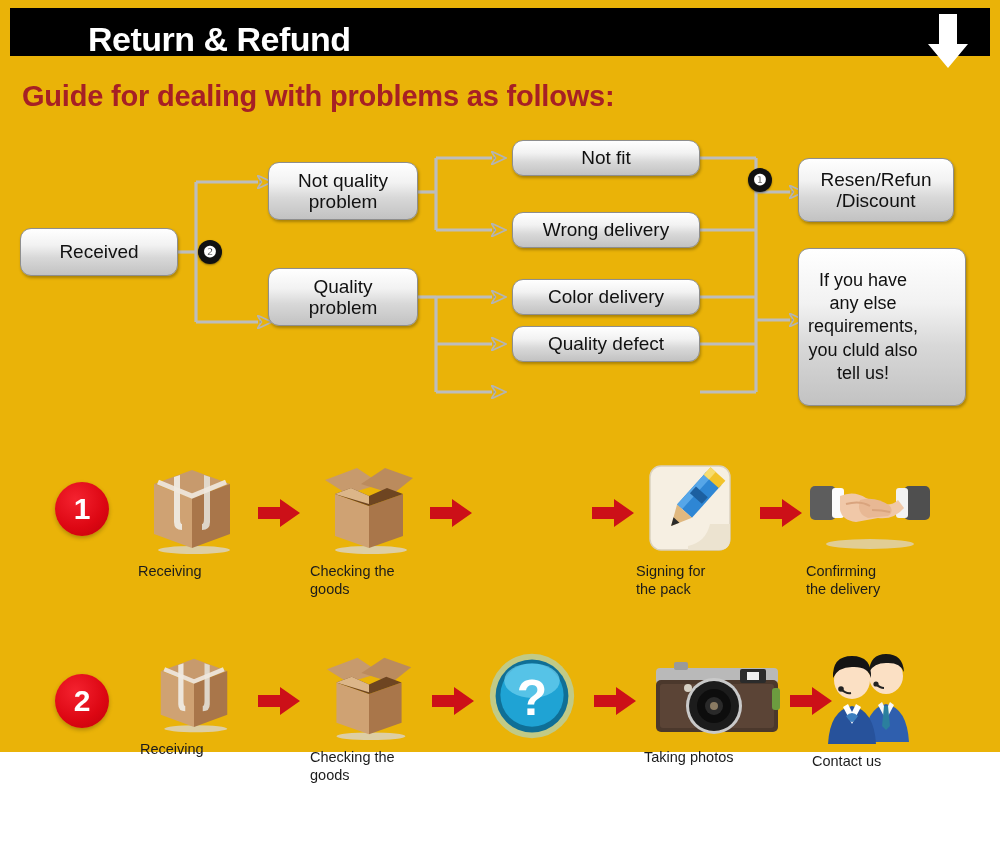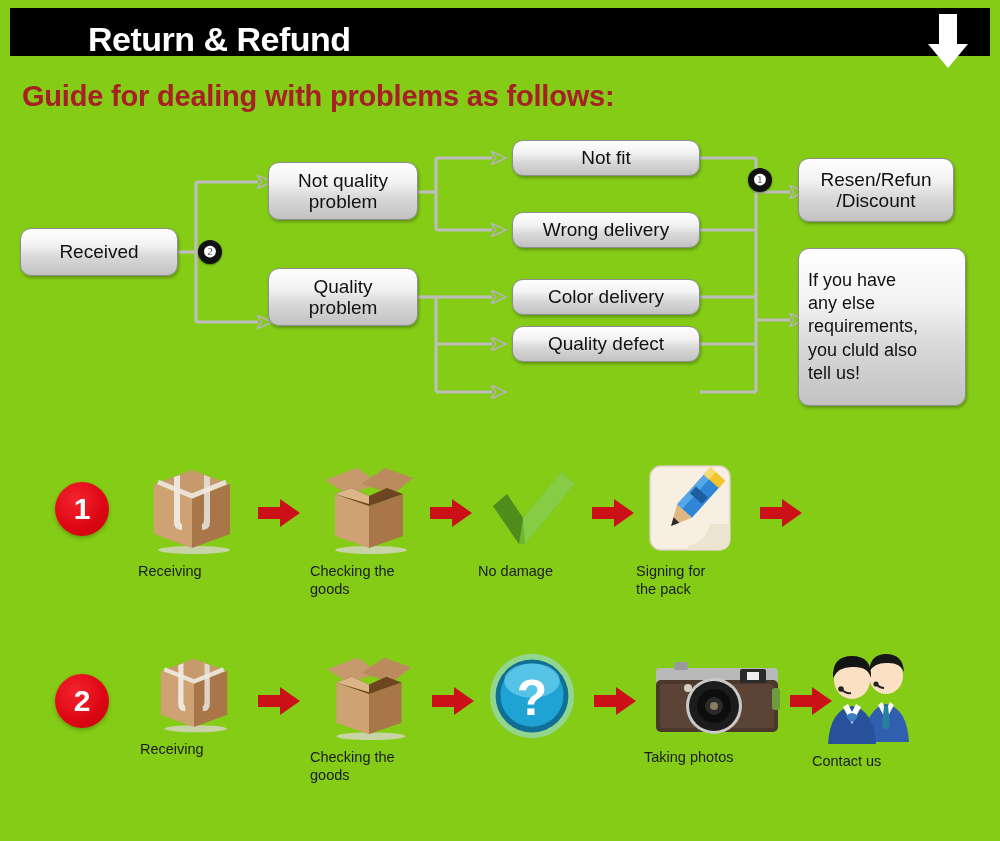--- a/index.html
+++ b/index.html
@@ -2,21 +2,21 @@
 <html><head>
 <meta charset="utf-8">
 <style>
   * { box-sizing: border-box; margin: 0; padding: 0; }
   html, body {
     width: 1000px; height: 841px;
     background: #ffffff;
     font-family: "Liberation Sans", sans-serif;
     overflow: hidden;
   }
-  #page { position: relative; width: 1000px; height: 841px; background: #84cc16; }
+  #page { position: relative; width: 1000px; height: 752px; background: #eab308; }
 
   
   .header-bar {
     position: absolute; left: 10px; top: 8px; width: 980px; height: 48px;
     background: #000000;
   }
   .header-title {
     position: absolute; left: 78px; top: 12px;
     font-size: 34px; font-weight: bold; color: #ffffff;
     letter-spacing: -0.5px; white-space: nowrap;
@@ -39,21 +39,21 @@
     position: absolute;
     background: linear-gradient(to bottom, #ffffff 0%, #f2f2f2 35%, #d8d8d8 62%, #c2c2c2 100%);
     border: 1px solid #8e8e8e;
     border-radius: 11px;
     box-shadow: 1px 2px 3px rgba(0,0,0,0.28);
     display: flex; align-items: center; justify-content: center;
     color: #111; font-size: 19px; line-height: 1.08;
     text-align: center;
   }
   .node.two-line { line-height: 1.12; }
-  .node.left-text { justify-content: flex-start; text-align: left; padding-left: 9px; line-height: 1.30; font-size: 18px; }
+  .node.left-text { justify-content: flex-start; text-align: center; padding-left: 9px; line-height: 1.30; font-size: 18px; }
 
   .badge-dark {
     position: absolute; width: 24px; height: 24px; border-radius: 50%;
     background: #111; color: #fff; font-size: 15px; font-weight: bold;
     display: flex; align-items: center; justify-content: center;
     box-shadow: 0 1px 2px rgba(0,0,0,0.4);
   }
 
   
   .prow { position: absolute; left: 0; width: 1000px; }
@@ -204,30 +204,20 @@
         </svg>
       </div>
       <div class="step-label">Checking the
 goods</div>
     </div>
 
     <svg class="red-arrow" style="left:430px; top:38px;" viewBox="0 0 42 30">
       <polygon points="0,9 22,9 22,1 42,15 22,29 22,21 0,21" fill="#CC1018"></polygon>
     </svg>
 
-    <div class="step" style="left:478px; top:0px; width:110px;">
-      <div class="step-icon icon-box">
-        <svg viewBox="0 0 96 96" width="96" height="96">
-          <polygon points="8,46 22,34 38,58 76,12 90,24 40,84 34,84" fill="#6db82e"></polygon>
-          <polygon points="8,46 22,34 38,58 34,84" fill="#4e8c1c"></polygon>
-          <polygon points="76,12 90,24 40,84 38,58" fill="#86cc44"></polygon>
-        </svg>
-      </div>
-      <div class="step-label">No damage</div>
-    </div>
 
     <svg class="red-arrow" style="left:592px; top:38px;" viewBox="0 0 42 30">
       <polygon points="0,9 22,9 22,1 42,15 22,29 22,21 0,21" fill="#CC1018"></polygon>
     </svg>
 
     <div class="step" style="left:636px; top:0px; width:108px;">
       <div class="step-icon icon-box">
         <svg viewBox="0 0 96 96" width="96" height="96">
           <rect x="8" y="6" width="80" height="84" rx="11" fill="#f6efe2" stroke="#d9d0bd" stroke-width="1.4"></rect>
           <path d="M46,86 Q64,82 68,64 L88,64 L88,79 Q88,90 77,90 L46,90 Z" fill="#ece3d0"></path>
@@ -243,20 +233,37 @@
         </svg>
       </div>
       <div class="step-label">Signing for
 the pack</div>
     </div>
 
     <svg class="red-arrow" style="left:760px; top:38px;" viewBox="0 0 42 30">
       <polygon points="0,9 22,9 22,1 42,15 22,29 22,21 0,21" fill="#CC1018"></polygon>
     </svg>
 
+    <div class="step" style="left:806px; top:0px; width:128px;">
+      <div class="step-icon" style="width:128px;height:96px;">
+        <svg viewBox="0 0 128 96" width="128" height="96">
+          <ellipse cx="64" cy="84" rx="44" ry="5" fill="#ddd8d0" opacity="0.7"></ellipse>
+          <rect x="4" y="26" width="26" height="34" rx="5" fill="#5d5d5d"></rect>
+          <rect x="98" y="26" width="26" height="34" rx="5" fill="#4f4f4f"></rect>
+          <rect x="26" y="28" width="12" height="30" rx="3" fill="#fbfbfb"></rect>
+          <rect x="90" y="28" width="12" height="30" rx="3" fill="#f2f2f2"></rect>
+          <path d="M34,36 Q48,30 60,38 L76,44 Q86,46 92,40 L98,48 Q88,60 72,58 L50,62 Q36,60 34,50 Z" fill="#f0c8a8"></path>
+          <path d="M54,40 Q70,36 84,46 Q88,52 82,56 L62,58 Q50,54 54,40 Z" fill="#e8b894"></path>
+          <path d="M40,44 Q54,40 64,46" stroke="#d9a47e" stroke-width="2" fill="none"></path>
+          <path d="M66,50 Q76,50 84,52" stroke="#d9a47e" stroke-width="2" fill="none"></path>
+        </svg>
+      </div>
+      <div class="step-label">Confirming
+the delivery</div>
+    </div>
   </div>
 
   <div class="prow" style="top:650px; height:180px;">
     <div class="red-badge" style="left:55px; top:24px;">2</div>
 
     <div class="step" style="left:140px; top:0px; width:108px;">
       <div class="step-icon" style="width:84px;height:84px;">
         <svg viewBox="0 0 96 96" width="84" height="84">
           <ellipse cx="50" cy="90" rx="36" ry="4" fill="#d9d4cc" opacity="0.8"></ellipse>
           <polygon points="10,24 48,10 86,24 48,38" fill="#c79a6d"></polygon>

